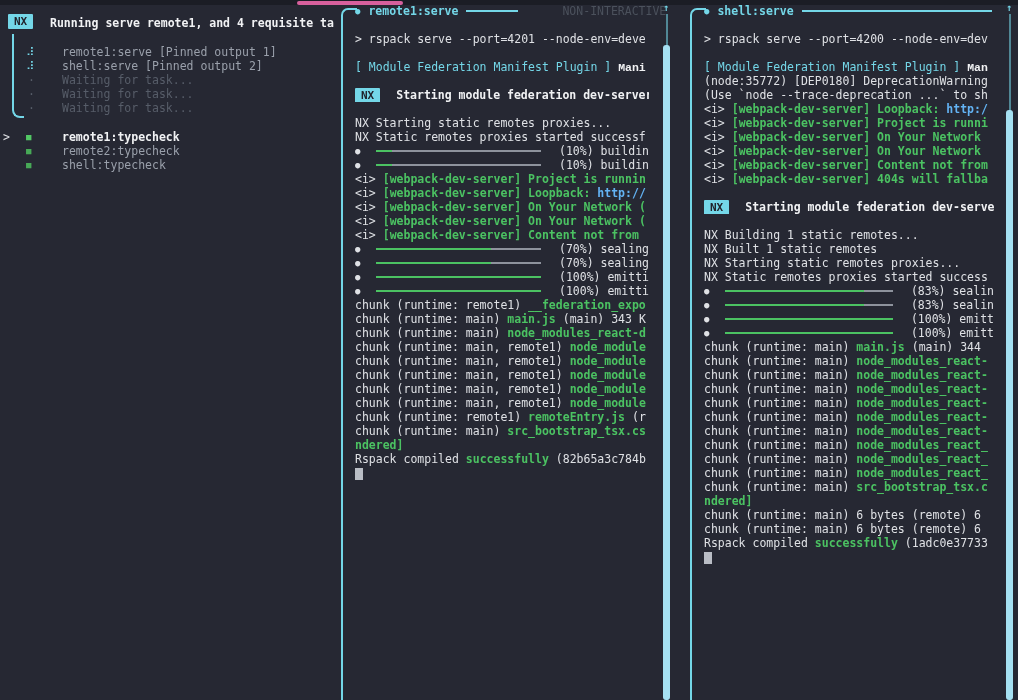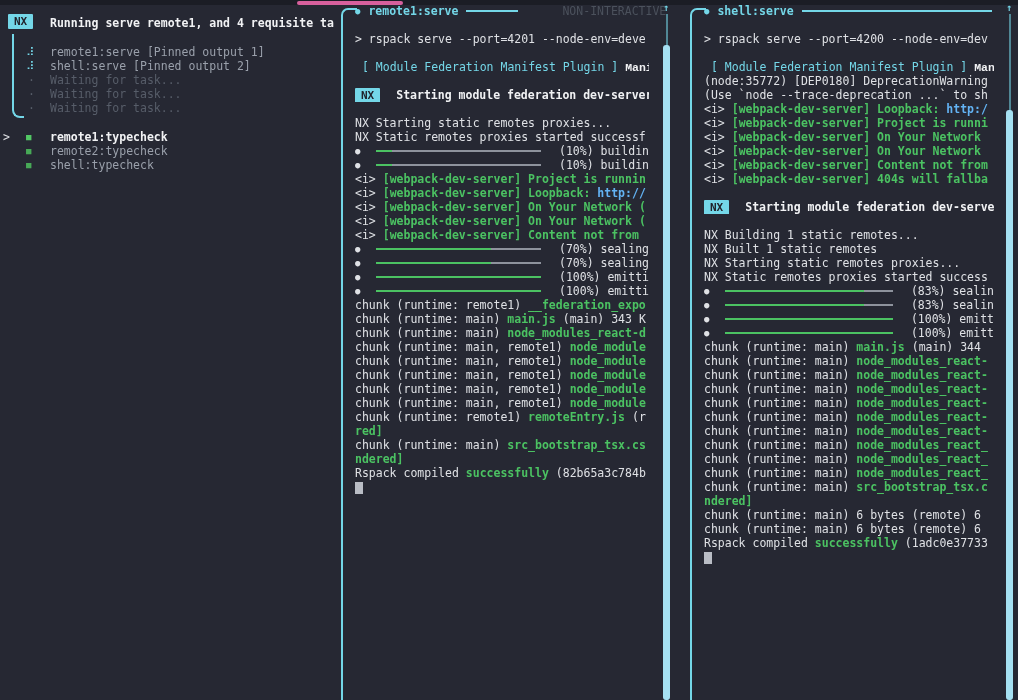--- a/index.html
+++ b/index.html
@@ -15,21 +15,21 @@
             font-size:11px;line-height:13px;padding:1px 6px;border-radius:1px;}
   .lp-badge{position:absolute;left:8px;top:9px;}
   .lp-title{position:absolute;left:50px;top:11px;font-weight:bold;color:#f1f2f4;white-space:pre;width:291px;overflow:hidden;}
   .tree-line{position:absolute;left:12px;top:29px;width:10px;height:82px;
              border-left:2px solid #74d7e8;border-bottom:2px solid #74d7e8;border-bottom-left-radius:8px;}
   .tree-items{position:absolute;left:0;top:40px;width:341px;}
   .task-items{position:absolute;left:0;top:125px;width:341px;}
   .lp-row{position:relative;height:14px;white-space:pre;}
   .lp-glyph{position:absolute;left:26px;color:#74d7e8;}
   .lp-dot{position:absolute;left:28px;color:#575d69;}
-  .lp-label{position:absolute;left:50px;color:#9aa0ab;}
+  .lp-label{position:absolute;left:62px;color:#9aa0ab;}
   .lp-label.dim{color:#575d69;}
   .lp-label.sel{color:#f1f2f4;font-weight:bold;text-align:center;}
   .lp-marker{position:absolute;left:3px;color:#dfe1e5;}
   .lp-square{position:absolute;left:26px;top:0;font-size:9px;color:#47a957;}
   .lp-square.sel{color:#52c764;}
 
   
   .pane{position:absolute;top:0;height:700px;}
   .pane-mid{left:341px;width:349px;}
   .pane-right{left:690px;width:328px;}
@@ -43,21 +43,21 @@
   .pane-right .pane-dash{width:190px;}
   .pane-mode{color:#4b515c;margin-left:36px;}
 
   .pane-content{position:absolute;top:32px;overflow:hidden;}
   .pane-mid .pane-content{left:14px;width:294px;}
   .pane-right .pane-content{left:14px;width:290px;}
   .tline{height:14px;line-height:14px;white-space:pre;overflow:hidden;color:#dfe1e5;}
   .seg-w{color:#dfe1e5;}
   .seg-b{color:#f1f2f4;font-weight:bold;font-family:Liberation Mono, monospace;}
   .seg-g{color:#4bc262;font-weight:bold;}
-  .seg-c{color:#74d7e8;margin-left:7px;}
+  .seg-c{color:#74d7e8;}
   .seg-l{color:#63b3f4;font-weight:bold;}
   .badge-text{font-weight:bold;color:#f1f2f4;margin-left:16px;}
   .bar-line{display:flex;align-items:center;}
   .bullet{color:#dfe1e5;font-size:9px;width:7px;margin-right:14px;}
   .bar{height:2px;display:flex;}
   .pane-mid .bar{width:178px;}
   .pane-right .bar{width:180px;}
   .bar-fill{background:#4bc262;height:2px;}
   .bar-rest{background:#8e939d;height:2px;flex:1;}
   .bar-label{margin-left:18px;color:#dfe1e5;}
@@ -130,21 +130,20 @@
         <div class="tline bar-line"><span class="bullet">●</span><span class="bar"><span class="bar-fill" style="width: 100%;"></span></span><span class="bar-label">(100%) emitti</span></div>
         <div class="tline"><span class="seg-w">chunk (runtime: remote1) </span><span class="seg-g">__federation_expo</span></div>
         <div class="tline"><span class="seg-w">chunk (runtime: main) </span><span class="seg-g">main.js</span><span class="seg-w"> (main) 343 K</span></div>
         <div class="tline"><span class="seg-w">chunk (runtime: main) </span><span class="seg-g">node_modules_react-d</span></div>
         <div class="tline"><span class="seg-w">chunk (runtime: main, remote1) </span><span class="seg-g">node_module</span></div>
         <div class="tline"><span class="seg-w">chunk (runtime: main, remote1) </span><span class="seg-g">node_module</span></div>
         <div class="tline"><span class="seg-w">chunk (runtime: main, remote1) </span><span class="seg-g">node_module</span></div>
         <div class="tline"><span class="seg-w">chunk (runtime: main, remote1) </span><span class="seg-g">node_module</span></div>
         <div class="tline"><span class="seg-w">chunk (runtime: main, remote1) </span><span class="seg-g">node_module</span></div>
         <div class="tline"><span class="seg-w">chunk (runtime: remote1) </span><span class="seg-g">remoteEntry.js</span><span class="seg-w"> (r</span></div>
-        <div class="tline"><span class="seg-g">red]</span></div>
         <div class="tline"><span class="seg-w">chunk (runtime: main) </span><span class="seg-g">src_bootstrap_tsx.cs</span></div>
         <div class="tline"><span class="seg-g">ndered]</span></div>
         <div class="tline"><span class="seg-w">Rspack compiled </span><span class="seg-g">successfully</span><span class="seg-w"> (82b65a3c784b</span></div>
         <div class="tline"><span class="cursor"></span></div>
       </div>
     <div class="scrollbar">
       <span class="sb-arrow">↑</span>
       <div class="sb-track"></div>
       <div class="sb-thumb"></div>
     </div>

